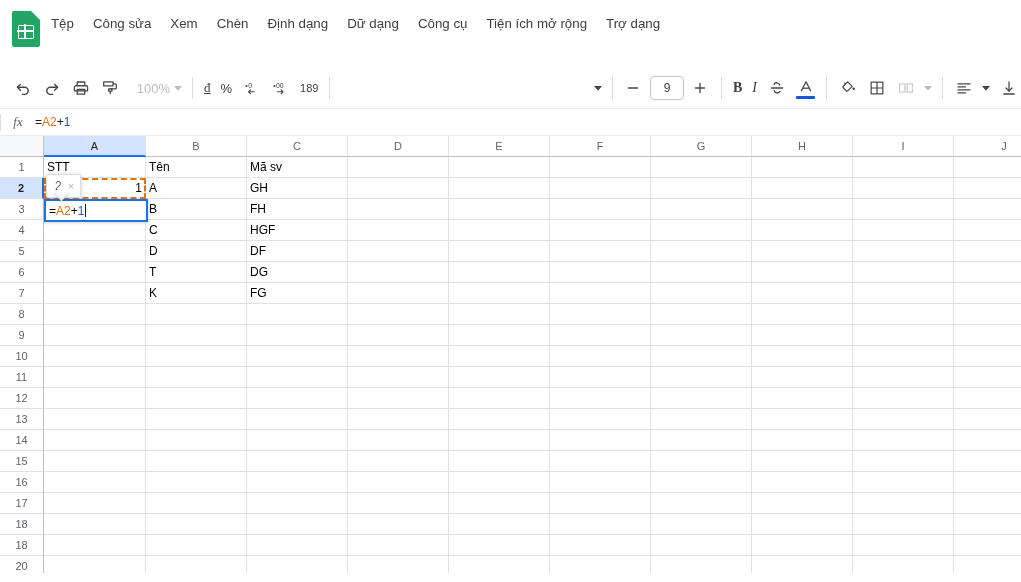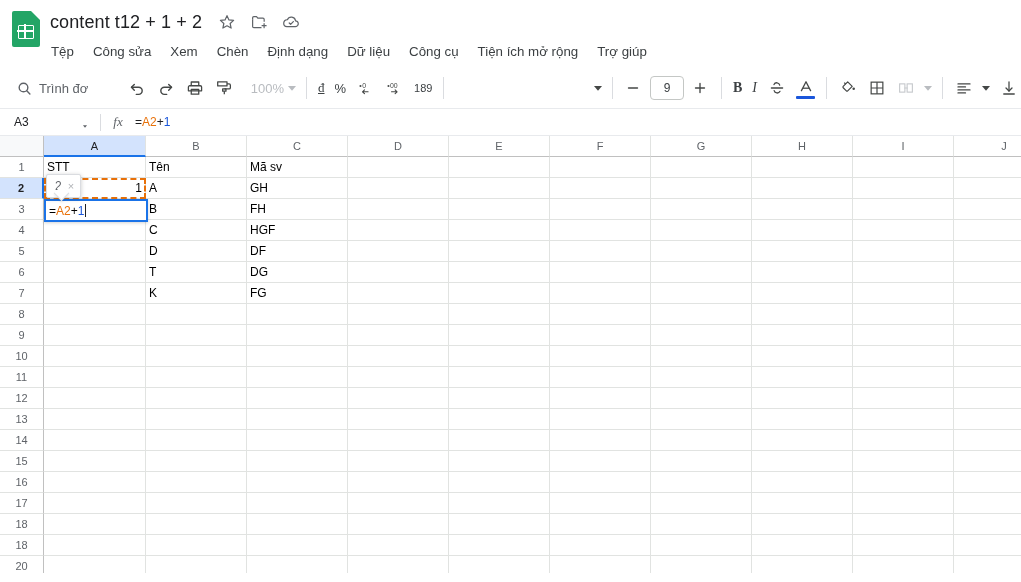--- a/index.html
+++ b/index.html
@@ -166,68 +166,36 @@
 </head>
 <body>
 
 <div id="app">
 
   <div class="titlebar">
     <div class="doc-icon">
       <div class="grid-glyph"></div>
     </div>
     <div class="title-col">
-      <div class="title-row">
-        <div class="doc-title">content t12 + 1 + 2</div>
-        <div class="title-icons">
-          <span class="ticon">
-            <svg viewBox="0 0 24 24" fill="none" stroke="currentColor" stroke-width="1.6" stroke-linejoin="round">
-              <polygon points="12,3.5 14.6,9.2 20.8,9.9 16.2,14 17.5,20.1 12,17 6.5,20.1 7.8,14 3.2,9.9 9.4,9.2"></polygon>
-            </svg>
-          </span>
-          <span class="ticon">
-            <svg viewBox="0 0 24 24" fill="none" stroke="currentColor" stroke-width="1.6" stroke-linejoin="round">
-              <path d="M3.5 8.2V18a1.6 1.6 0 0 0 1.6 1.6h10.2"></path>
-              <path d="M3.5 8.2V6.4A1.6 1.6 0 0 1 5.1 4.8h3.6l1.7 2.1h6.9a1.6 1.6 0 0 1 1.6 1.6v3"></path>
-              <path d="M18.8 14.2v5.4M16.1 16.9h5.4" stroke-linecap="round"></path>
-            </svg>
-          </span>
-          <span class="ticon">
-            <svg viewBox="0 0 24 24" fill="none" stroke="currentColor" stroke-width="1.6" stroke-linejoin="round">
-              <path d="M6.6 18.2h11a3.9 3.9 0 0 0 .4-7.8 5.6 5.6 0 0 0-10.8-1.4 3.8 3.8 0 0 0-.6 9.2z"></path>
-              <path d="M9.6 13.3l1.9 1.9 3.6-3.8" stroke-linecap="round"></path>
-            </svg>
-          </span>
-        </div>
-      </div>
       <div class="menubar">
         <div class="menu-item">Tệp</div>
         <div class="menu-item">Công sửa</div>
         <div class="menu-item">Xem</div>
         <div class="menu-item">Chèn</div>
         <div class="menu-item">Định dạng</div>
-        <div class="menu-item">Dữ liệu</div>
+        <div class="menu-item">Dữ dạng</div>
         <div class="menu-item">Công cụ</div>
         <div class="menu-item">Tiện ích mở rộng</div>
-        <div class="menu-item">Trợ giúp</div>
+        <div class="menu-item">Trợ dạng</div>
       </div>
     </div>
   </div>
 
   <div class="toolbar">
 
-    <div class="tb-search">
-      <span class="sicon">
-        <svg viewBox="0 0 24 24" fill="none" stroke="currentColor" stroke-width="2" stroke-linecap="round">
-          <circle cx="10.6" cy="10.6" r="6.1"></circle>
-            <path d="M15.2 15.2l4.4 4.4"></path>
-        </svg>
-      </span>
-      <span class="stxt">Trình đơ</span>
-    </div>
 
     <div class="tb-btn">
       <svg viewBox="0 0 24 24" fill="none" stroke="currentColor" stroke-width="1.9" stroke-linecap="round" stroke-linejoin="round">
         <path d="M8.4 7.4L4.6 11.1l3.8 3.8"></path>
         <path d="M4.8 11.1h9.4a4.7 4.7 0 0 1 0 9.4h-3.1"></path>
       </svg>
     </div>
     <div class="tb-btn">
       <svg viewBox="0 0 24 24" fill="none" stroke="currentColor" stroke-width="1.9" stroke-linecap="round" stroke-linejoin="round">
         <path d="M15.6 7.4l3.8 3.7-3.8 3.8"></path>
@@ -374,28 +342,20 @@
     <div class="tb-btn" style="margin-right:-10px;">
       <svg viewBox="0 0 24 24" fill="none" stroke="currentColor" stroke-width="1.7" stroke-linecap="round" stroke-linejoin="round">
         <path d="M12 4v12"></path>
           <path d="M8 12l4 4 4-4"></path>
           <path d="M5 20h14"></path>
       </svg>
     </div>
   </div>
 
   <div class="formula-bar">
-    <div class="namebox">
-      <span>A3</span>
-      <span class="nb-caret">
-        <svg width="10" height="7" viewBox="0 0 24 24" fill="currentColor">
-            <polygon points="5,8 19,8 12,16"></polygon>
-          </svg>
-      </span>
-    </div>
     <div class="fb-sep"></div>
     <div class="fx-label">fx</div>
     <div class="formula-input">
       <span>=</span>
         <span class="ref-orange">A2</span>
         <span>+</span>
         <span class="ref-blue">1</span>
     </div>
   </div>
 

